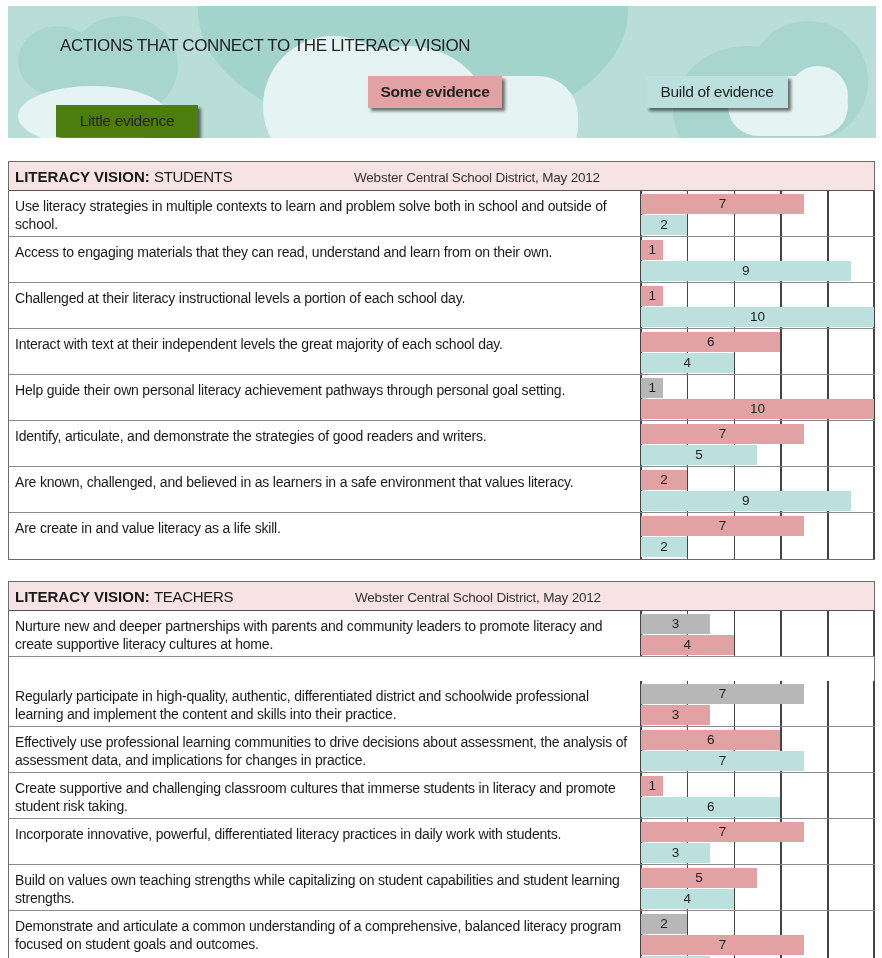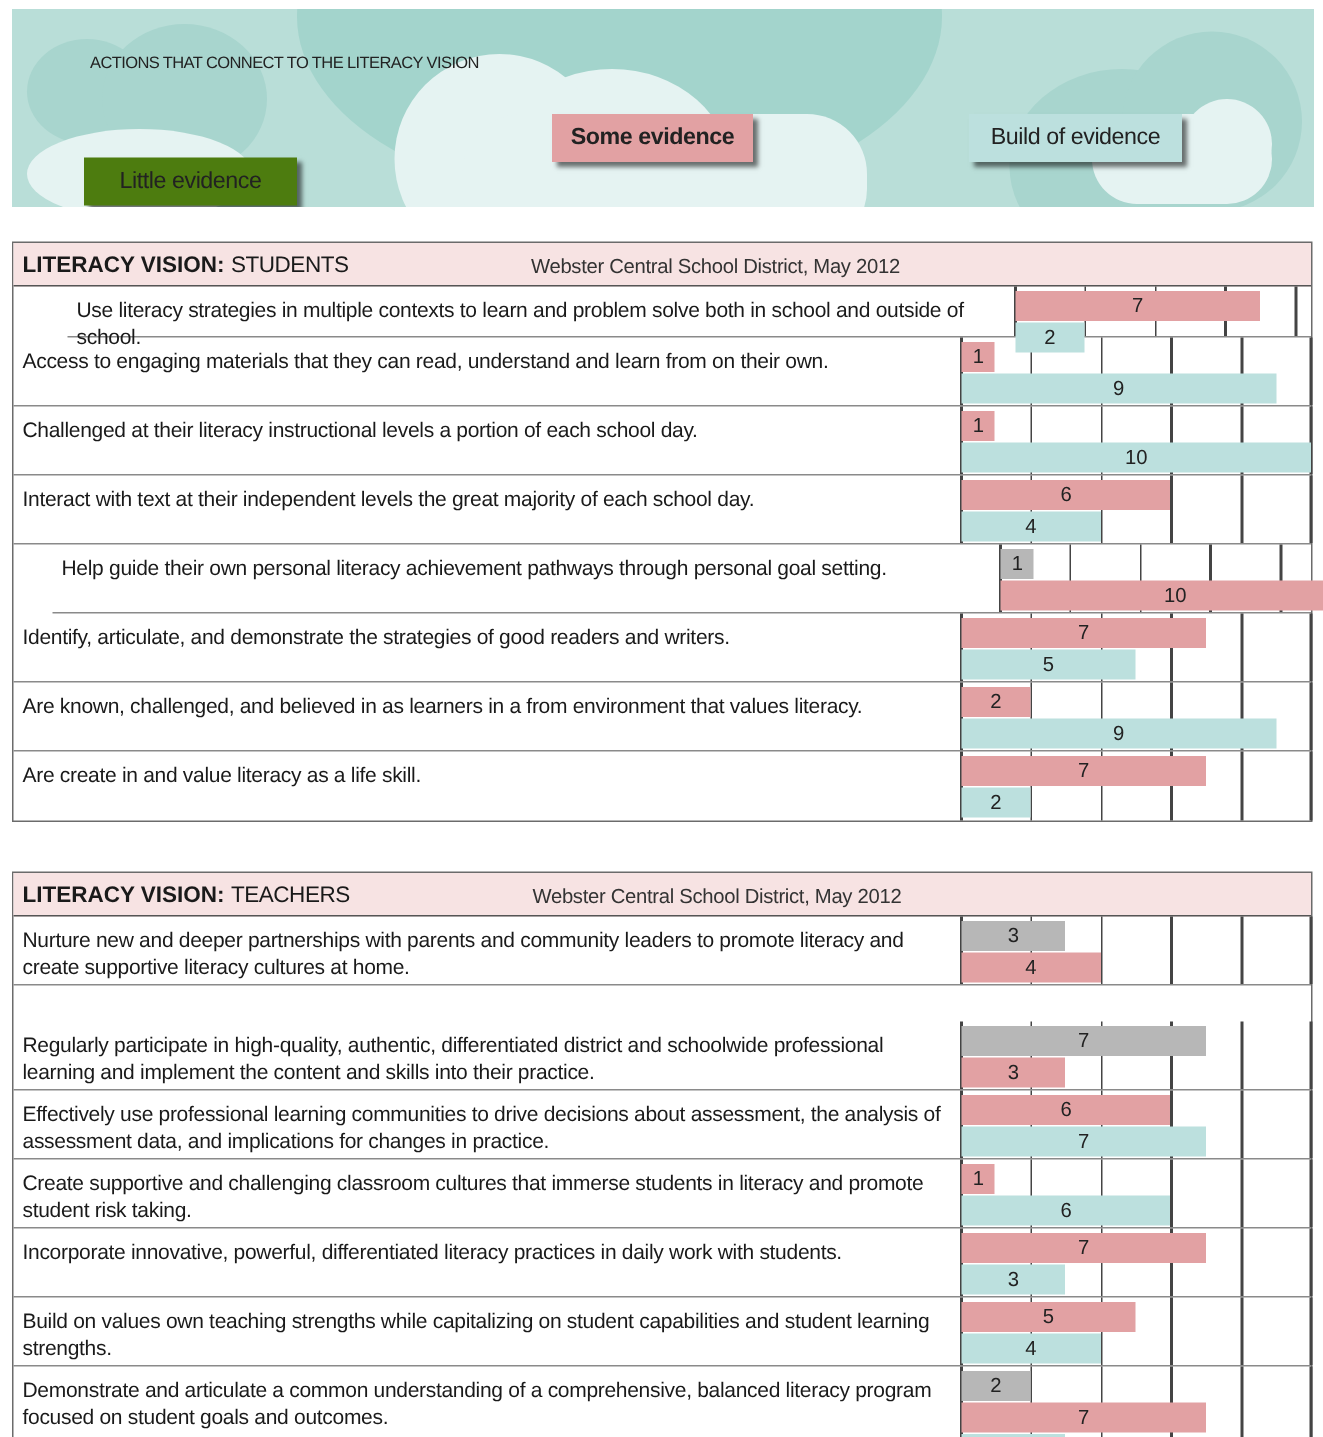--- a/index.html
+++ b/index.html
@@ -3,21 +3,21 @@
 <meta charset="utf-8">
 <style>
   html, body { margin: 0; padding: 0; background: #ffffff; }
   body { width: 882px; height: 958px; position: relative; overflow: hidden;
          font-family: "Liberation Sans", sans-serif; color: #1a1a1a; }
 
   
   .banner { position: absolute; left: 8px; top: 6px; width: 868px; height: 132px;
             background: #b9ded8; overflow: hidden; }
   .cloud { position: absolute; border-radius: 50%; }
-  .banner-title { position: absolute; left: 52px; top: 30px; font-size: 11px;
+  .banner-title { position: absolute; left: 52px; top: 30px; font-size: 17px;
                   letter-spacing: -0.4px; color: #222; white-space: nowrap; }
   .legend-btn { position: absolute; top: 70px; height: 32px; line-height: 32px;
                 padding: 0 12px; font-size: 15.5px; color: #222; text-align: center;
                 box-shadow: 3px 3px 3px rgba(0,0,0,0.55); letter-spacing: -0.3px; }
 
   
   .vtable { position: absolute; left: 8px; width: 867px; border: 1.5px solid #6b6b6b;
             box-sizing: border-box; }
   .vhead { position: relative; height: 29px; background: #f7e3e3;
            border-bottom: 1.5px solid #555; box-sizing: border-box; }
@@ -66,21 +66,21 @@
 
 <div class="vtable" id="table-0" style="top:161px;">
   <div class="vhead">
     <div class="vtitle">
       <b>LITERACY VISION:</b>
       <span class="sub">STUDENTS</span>
     </div>
     <div class="vsrc" style="left:345px;">Webster Central School District, May 2012</div>
   </div>
   <div class="vrows">
-      <div class="vrow" style="height: 34px; margin-left: 36px;">
+      <div class="vrow" style="height: 46px;">
         <div class="vtext">Use literacy strategies in multiple contexts to learn and problem solve both in school and outside of school.</div>
         <div class="vchart">
           <div class="gridline" style="left: 0px;"></div>
           <div class="gridline" style="left: 46.8px;"></div>
           <div class="gridline" style="left: 93.6px;"></div>
           <div class="gridline" style="left: 140.4px;"></div>
           <div class="gridline" style="left: 187.2px;"></div>
           <div class="gridline" style="left: 233px;"></div>
           <div class="bar" style="background: rgb(226, 161, 163); width: 162.8px; top: 3px;">7</div>
           <div class="bar" style="background: rgb(188, 224, 222); width: 45.8px; top: 24px;">2</div>
@@ -118,21 +118,21 @@
           <div class="gridline" style="left: 0px;"></div>
           <div class="gridline" style="left: 46.8px;"></div>
           <div class="gridline" style="left: 93.6px;"></div>
           <div class="gridline" style="left: 140.4px;"></div>
           <div class="gridline" style="left: 187.2px;"></div>
           <div class="gridline" style="left: 233px;"></div>
           <div class="bar" style="background: rgb(226, 161, 163); width: 139.4px; top: 3px;">6</div>
           <div class="bar" style="background: rgb(188, 224, 222); width: 92.6px; top: 24px;">4</div>
         </div>
       </div>
-      <div class="vrow" style="height: 46px; margin-left: 26px;">
+      <div class="vrow" style="height: 46px;">
         <div class="vtext">Help guide their own personal literacy achievement pathways through personal goal setting.</div>
         <div class="vchart">
           <div class="gridline" style="left: 0px;"></div>
           <div class="gridline" style="left: 46.8px;"></div>
           <div class="gridline" style="left: 93.6px;"></div>
           <div class="gridline" style="left: 140.4px;"></div>
           <div class="gridline" style="left: 187.2px;"></div>
           <div class="gridline" style="left: 233px;"></div>
           <div class="bar" style="background: rgb(183, 183, 183); width: 22.4px; top: 3px;">1</div>
           <div class="bar" style="background: rgb(226, 161, 163); width: 233px; top: 24px;">10</div>
@@ -145,21 +145,21 @@
           <div class="gridline" style="left: 46.8px;"></div>
           <div class="gridline" style="left: 93.6px;"></div>
           <div class="gridline" style="left: 140.4px;"></div>
           <div class="gridline" style="left: 187.2px;"></div>
           <div class="gridline" style="left: 233px;"></div>
           <div class="bar" style="background: rgb(226, 161, 163); width: 162.8px; top: 3px;">7</div>
           <div class="bar" style="background: rgb(188, 224, 222); width: 116px; top: 24px;">5</div>
         </div>
       </div>
       <div class="vrow" style="height: 46px;">
-        <div class="vtext">Are known, challenged, and believed in as learners in a from environment that values literacy.</div>
+        <div class="vtext">Are known, challenged, and believed in as learners in a safe environment that values literacy.</div>
         <div class="vchart">
           <div class="gridline" style="left: 0px;"></div>
           <div class="gridline" style="left: 46.8px;"></div>
           <div class="gridline" style="left: 93.6px;"></div>
           <div class="gridline" style="left: 140.4px;"></div>
           <div class="gridline" style="left: 187.2px;"></div>
           <div class="gridline" style="left: 233px;"></div>
           <div class="bar" style="background: rgb(226, 161, 163); width: 45.8px; top: 3px;">2</div>
           <div class="bar" style="background: rgb(188, 224, 222); width: 209.6px; top: 24px;">9</div>
         </div>

